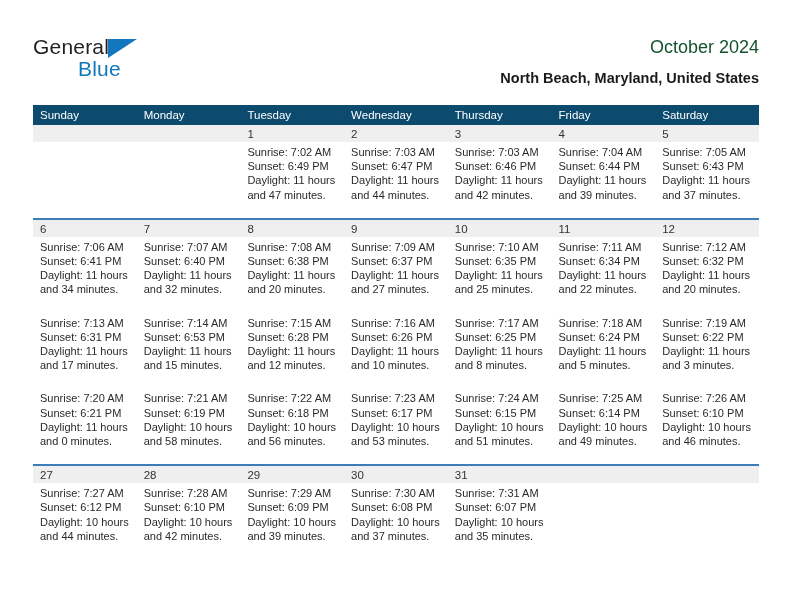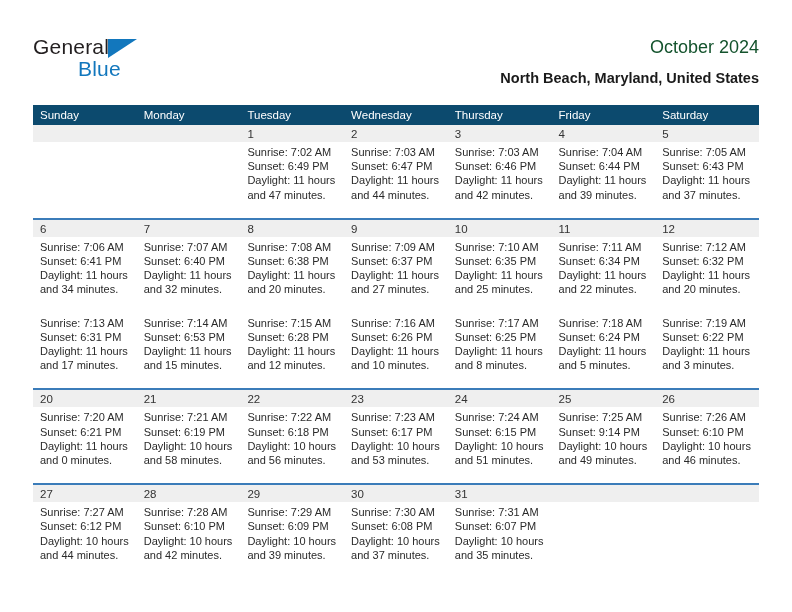--- a/index.html
+++ b/index.html
@@ -321,29 +321,20 @@
           <span class="info-line">and 5 minutes.</span>
         </td>
         <td>
           <span class="info-line">Sunrise: 7:19 AM</span>
           <span class="info-line">Sunset: 6:22 PM</span>
           <span class="info-line">Daylight: 11 hours</span>
           <span class="info-line">and 3 minutes.</span>
         </td>
       </tr>
 
-      <tr class="daynum-row">
-        <td>20</td>
-        <td>21</td>
-        <td>22</td>
-        <td>23</td>
-        <td>24</td>
-        <td>25</td>
-        <td>26</td>
-      </tr>
       <tr class="info-row">
         <td>
           <span class="info-line">Sunrise: 7:20 AM</span>
           <span class="info-line">Sunset: 6:21 PM</span>
           <span class="info-line">Daylight: 11 hours</span>
           <span class="info-line">and 0 minutes.</span>
         </td>
         <td>
           <span class="info-line">Sunrise: 7:21 AM</span>
           <span class="info-line">Sunset: 6:19 PM</span>
@@ -363,21 +354,21 @@
           <span class="info-line">and 53 minutes.</span>
         </td>
         <td>
           <span class="info-line">Sunrise: 7:24 AM</span>
           <span class="info-line">Sunset: 6:15 PM</span>
           <span class="info-line">Daylight: 10 hours</span>
           <span class="info-line">and 51 minutes.</span>
         </td>
         <td>
           <span class="info-line">Sunrise: 7:25 AM</span>
-          <span class="info-line">Sunset: 9:14 PM</span>
+          <span class="info-line">Sunset: 6:14 PM</span>
           <span class="info-line">Daylight: 10 hours</span>
           <span class="info-line">and 49 minutes.</span>
         </td>
         <td>
           <span class="info-line">Sunrise: 7:26 AM</span>
           <span class="info-line">Sunset: 6:10 PM</span>
           <span class="info-line">Daylight: 10 hours</span>
           <span class="info-line">and 46 minutes.</span>
         </td>
       </tr>

